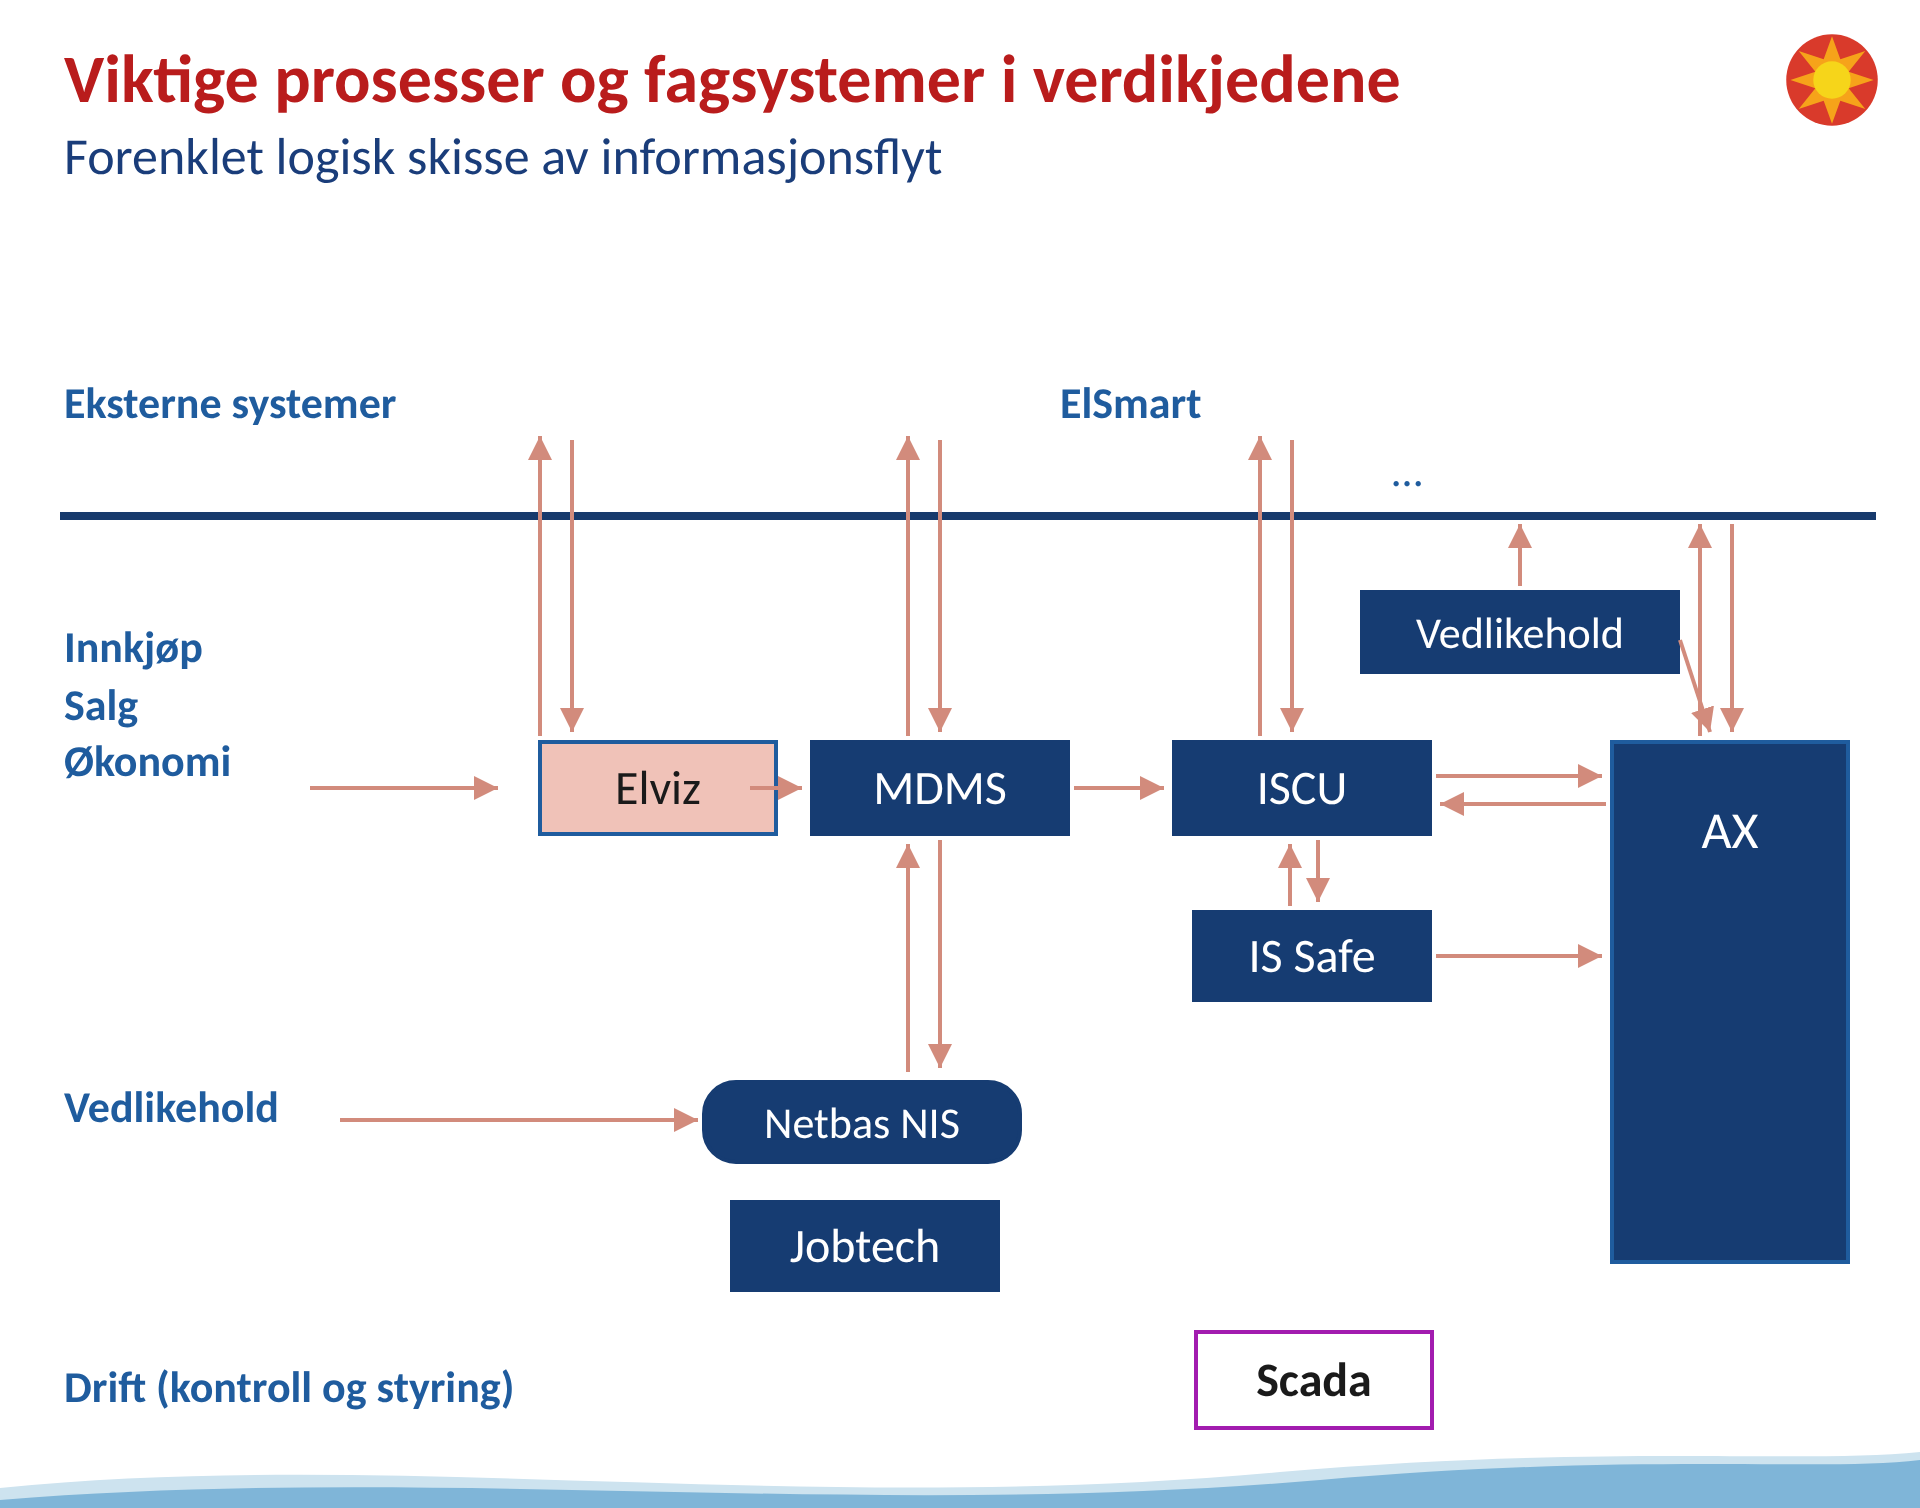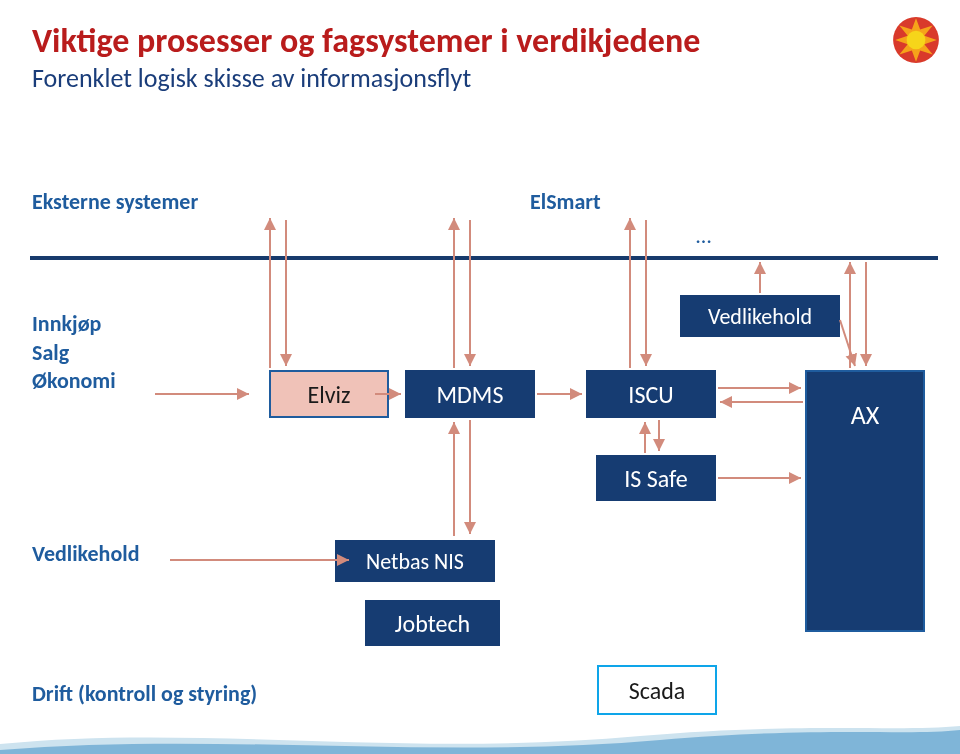--- a/index.html
+++ b/index.html
@@ -126,26 +126,26 @@
     font-size: 24px;
     font-weight: 400;
     box-sizing: border-box;
     margin-left: 16px;
   }
   
   .box-outline-pink {
     position: absolute;
     background: #ffffff;
     color: #1a1a1a;
-    border: 2px solid #0ea5e9;
+    border: 2px solid #a21caf;
     display: flex;
     align-items: center;
     justify-content: center;
     font-size: 24px;
-    font-weight: 400;
+    font-weight: 700;
     box-sizing: border-box;
   }
   
   .box-ax {
     position: absolute;
     background: #163c72;
     color: #ffffff;
     border: 2px solid #1f5c9e;
     display: flex;
     align-items: center;
@@ -211,21 +211,21 @@
 <div class="box-dark" style="left:586px; top:370px; width:130px; height:48px;">ISCU</div>
 
 <div class="box-dark" style="left:680px; top:295px; width:160px; height:42px; font-size:22px;">Vedlikehold</div>
 
 <div class="box-dark" style="left:596px; top:455px; width:120px; height:46px;">IS Safe</div>
 
 <div class="box-ax" style="left:805px; top:370px; width:120px; height:262px;">
   <span style="position:relative; top:-86px;">AX</span>
 </div>
 
-<div class="box-dark" style="left:335px; top:540px; width:160px; height:42px; font-size:22px;">Netbas NIS</div>
+<div class="box-dark" style="left:351px; top:540px; width:160px; height:42px; font-size:22px;border-radius:17px;">Netbas NIS</div>
 
 <div class="box-dark" style="left:365px; top:600px; width:135px; height:46px;">Jobtech</div>
 
 <div class="box-outline-pink" style="left:597px; top:665px; width:120px; height:50px;">Scada</div>
 
 <svg class="arrows">
   <defs>
     <marker id="ah" markerWidth="8" markerHeight="8" refX="6" refY="3" orient="auto">
       <path d="M0,0 L6,3 L0,6 Z" fill="#d28b7c"></path>
     </marker>

